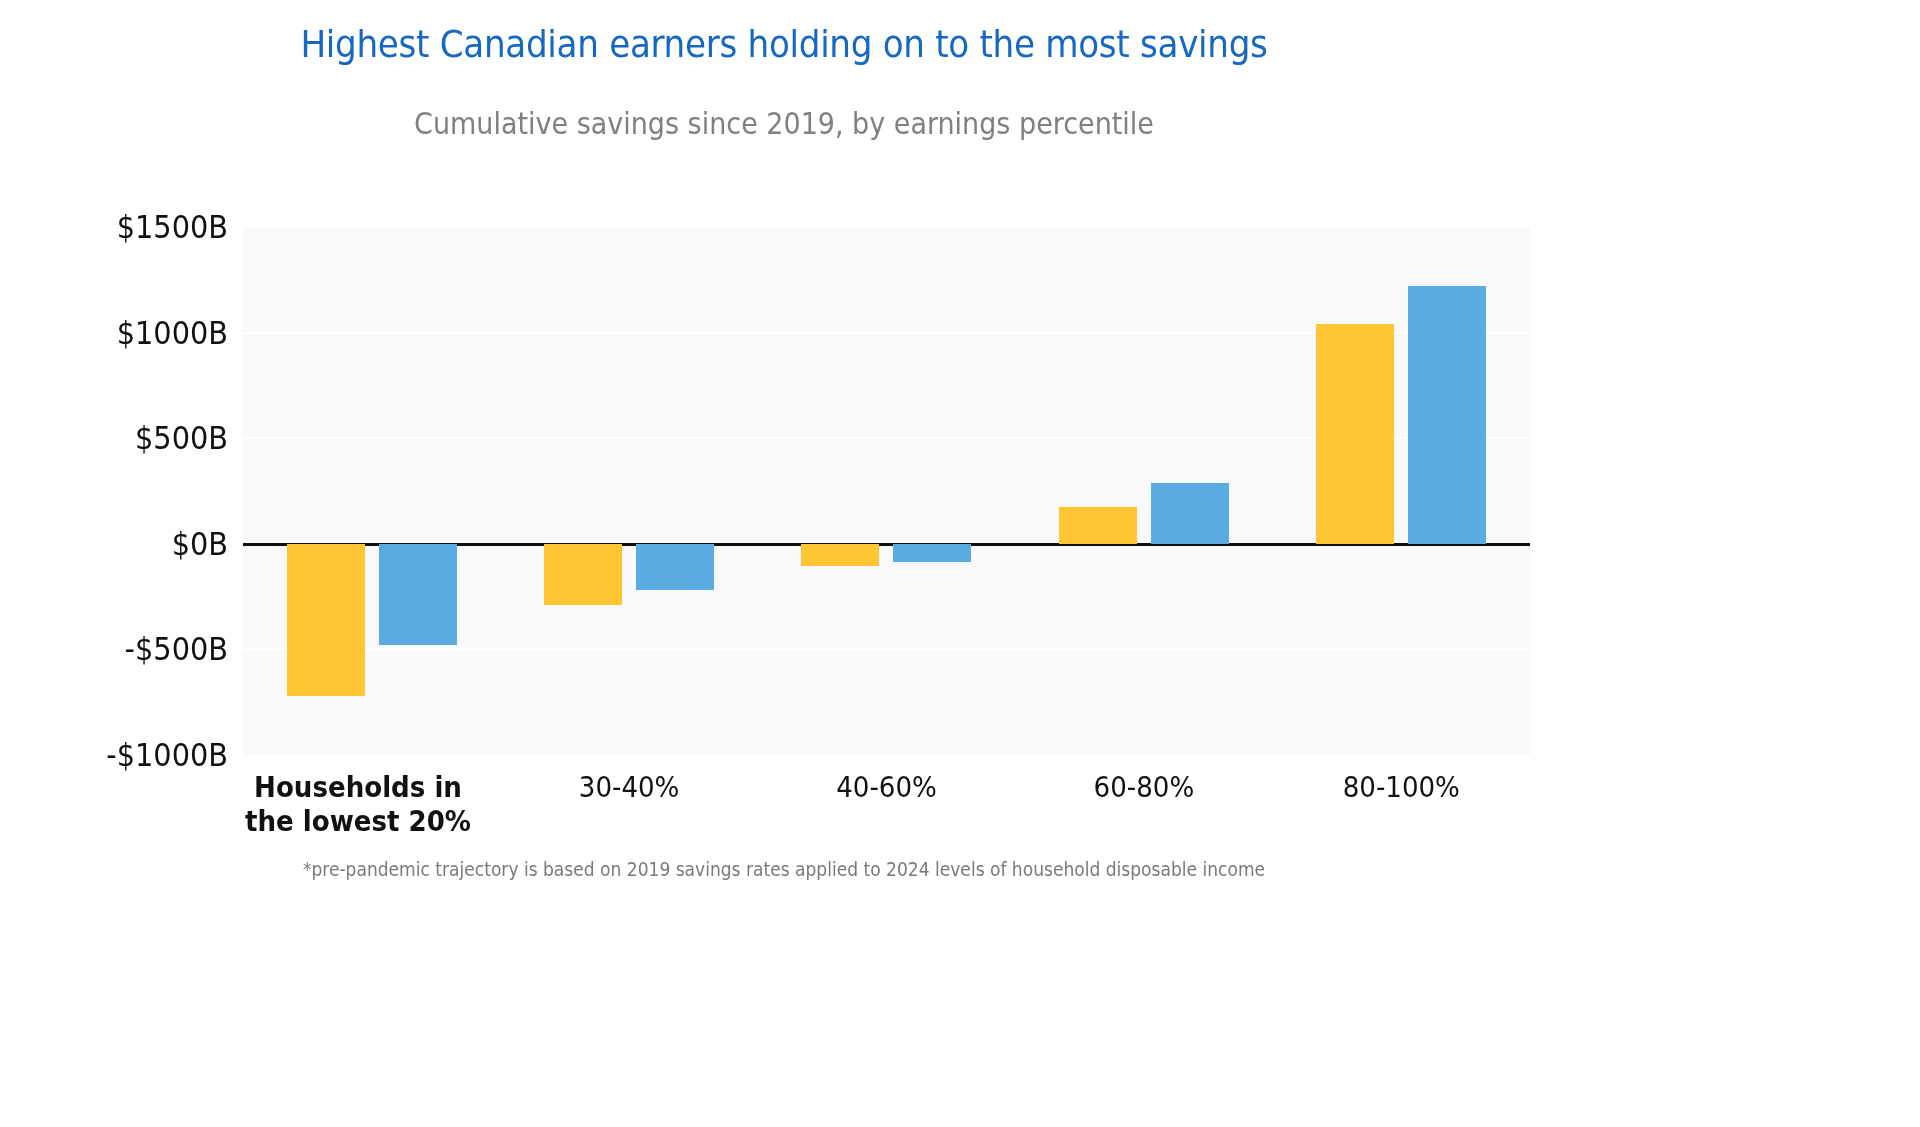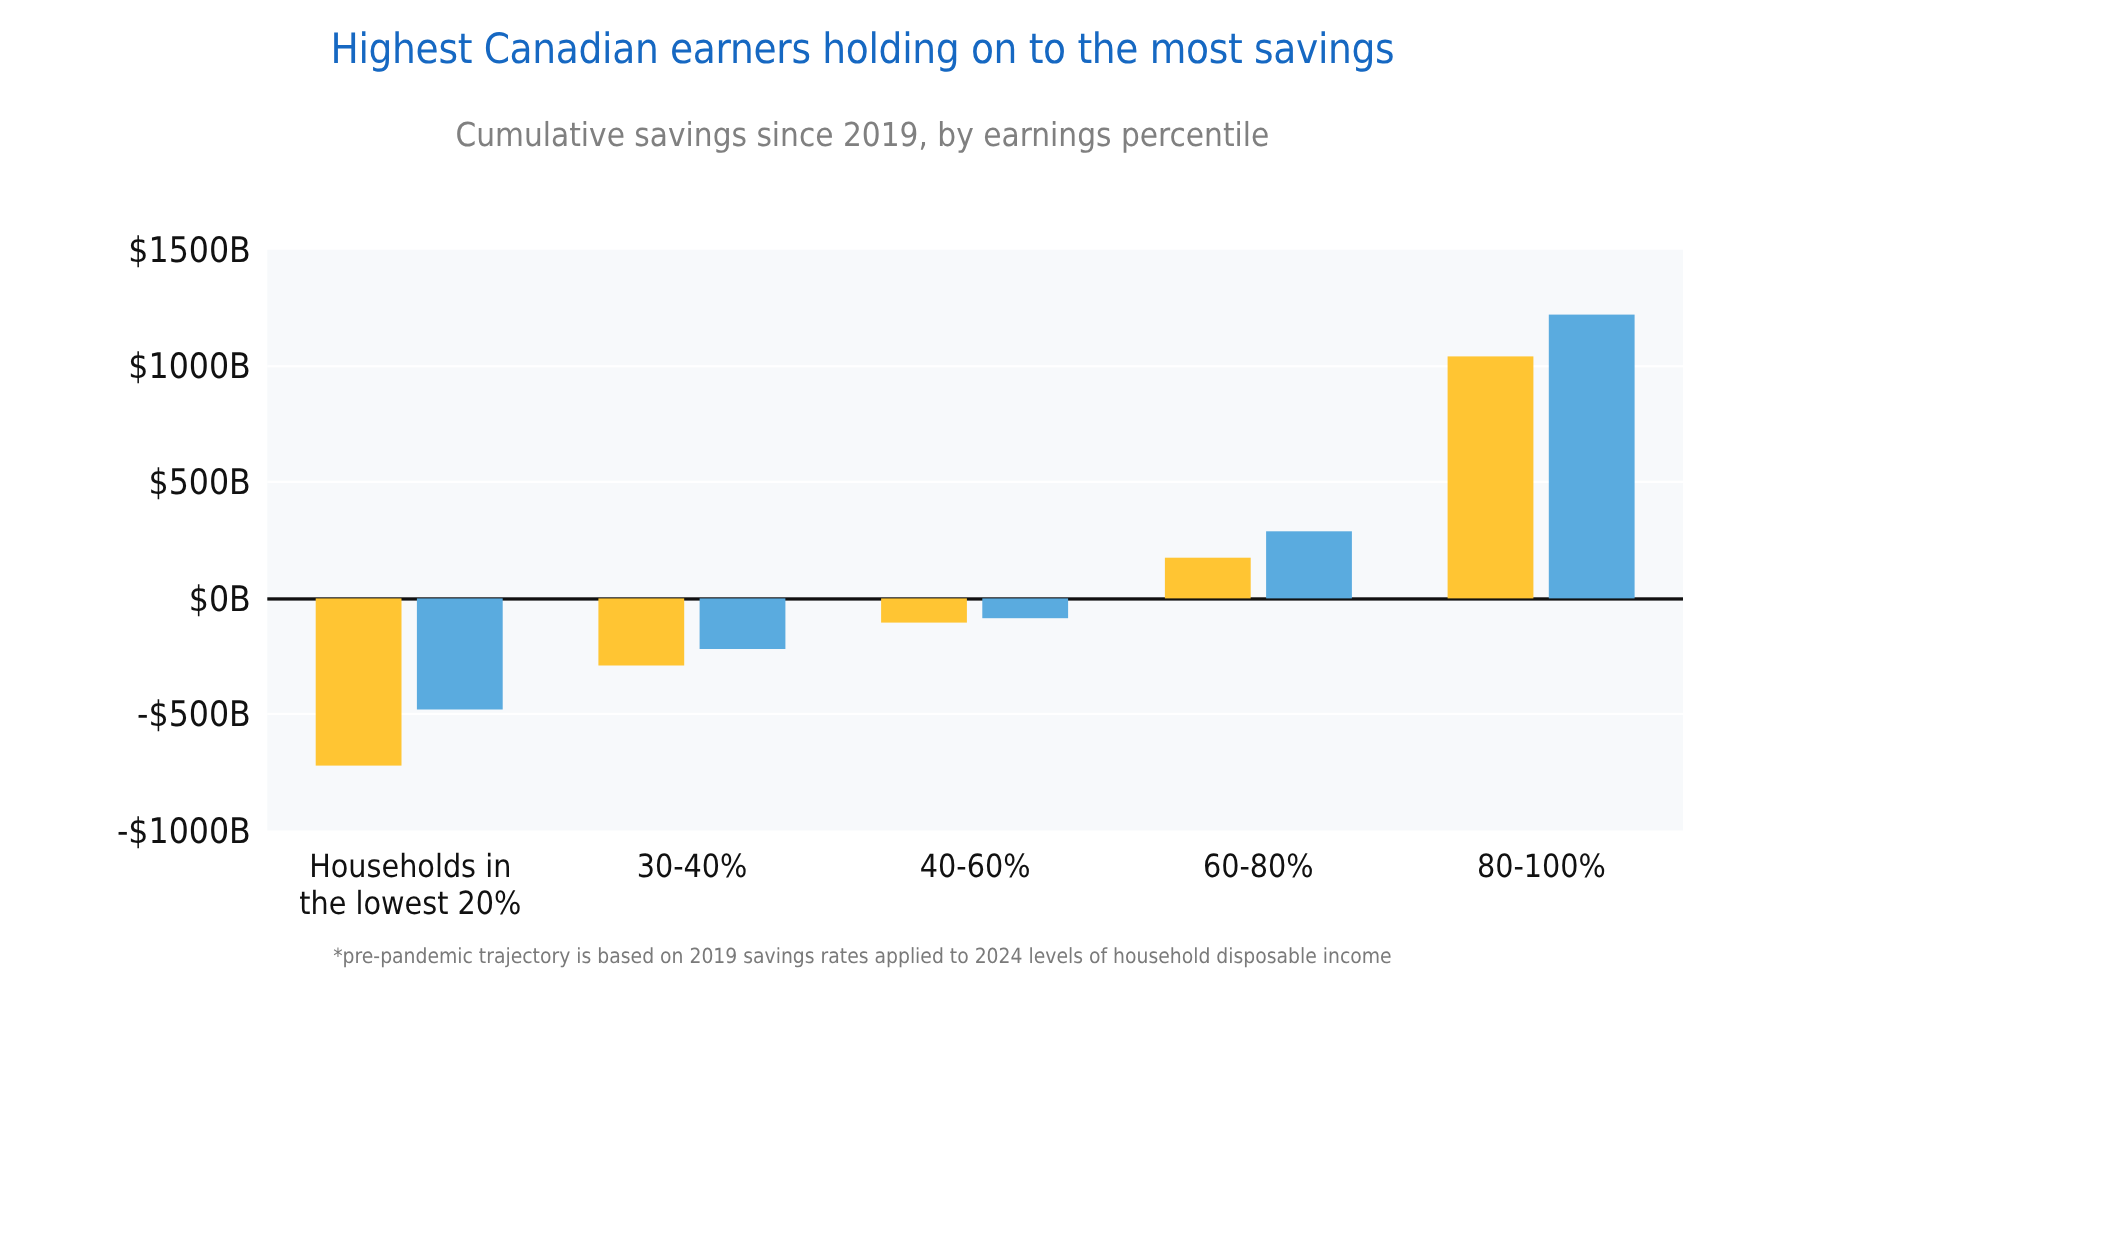--- a/index.html
+++ b/index.html
@@ -130,21 +130,21 @@
         <div class="group" style="left: 772.2px; width: 257.4px;">
           <div class="bar yellow" title="pre-pandemic trajectory*: 175" style="left: 43.7px; width: 78px; background: rgb(255, 197, 51); top: 279.84px; height: 36.96px;"></div>
           <div class="bar blue" title="2024 actual: 290" style="left: 135.7px; width: 78px; background: rgb(90, 171, 223); top: 255.552px; height: 61.248px;"></div>
         </div>
         <div class="group" style="left: 1029.6px; width: 257.4px;">
           <div class="bar yellow" title="pre-pandemic trajectory*: 1040" style="left: 43.7px; width: 78px; background: rgb(255, 197, 51); top: 97.152px; height: 219.648px;"></div>
           <div class="bar blue" title="2024 actual: 1220" style="left: 135.7px; width: 78px; background: rgb(90, 171, 223); top: 59.136px; height: 257.664px;"></div>
         </div>
       </div>
     <div id="xtick-layer">
-        <div class="xtick" style="left: 373px;">
+        <div class="xtick" style="left: 358px; font-weight: bold;">
           <div>Households in</div>
           <div>the lowest 20%</div>
         </div>
         <div class="xtick" style="left: 629.1px;">
           <div>30-40%</div>
         </div>
         <div class="xtick" style="left: 886.5px;">
           <div>40-60%</div>
         </div>
         <div class="xtick" style="left: 1143.9px;">

